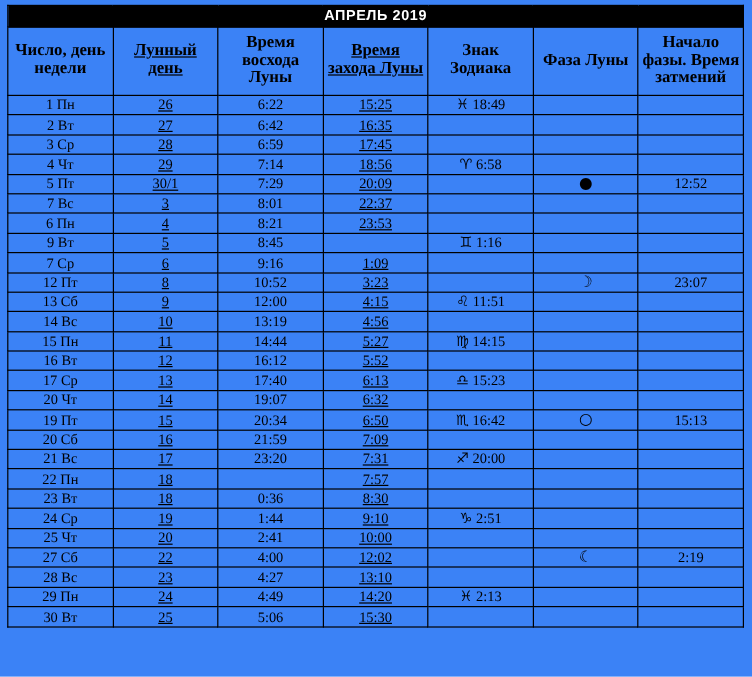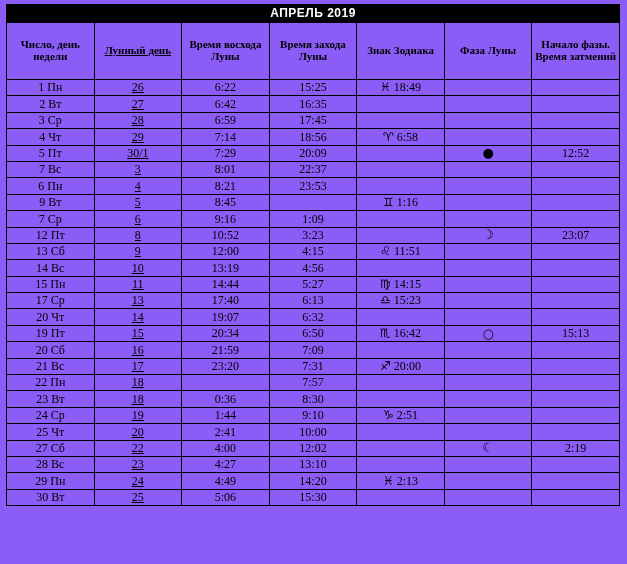--- a/index.html
+++ b/index.html
@@ -9,21 +9,21 @@
   }
   body {
     font-family: "Liberation Serif", serif;
     color: #000000;
   }
   .page {
     width: 627px;
     height: 564px;
     box-sizing: border-box;
     position: relative;
-    background: #8b5cf6;
+    background: #3b82f6;
     overflow: hidden;
   }
   .table-wrap {
     position: absolute;
     left: 6px;
     top: 4px;
     width: 614px;
   }
   table.cal {
     border-collapse: collapse;
@@ -44,32 +44,32 @@
     color: #ffffff;
     font-weight: bold;
     font-size: 13px;
     letter-spacing: 0.5px;
     height: 17px;
     padding: 1px 0 2px 0;
     font-family: "Liberation Sans", sans-serif;
   }
   thead th.head {
     font-weight: bold;
-    font-size: 11px;
+    font-size: 14px;
     height: 52px;
     padding: 2px 2px;
     font-family: "Liberation Serif", serif;
   }
   tbody td {
     height: 15.4px;
   }
   .c-date { width: 88px; }
   .c-lunar { width: 78px; text-decoration: underline; }
   .c-rise { width: 82px; }
-  .c-set { width: 82px; }
+  .c-set { width: 82px; text-decoration: underline; }
   .c-zod { width: 96px; }
   .c-phase { width: 66px; }
   .c-ecl { width: 122px; }
 
   .zod-cell {
     font-size: 12px;
   }
   .glyph {
     font-family: "DejaVu Sans", sans-serif;
     font-size: 12px;
@@ -212,20 +212,29 @@
           <tr>
             <td class="c-date">15 Пн</td>
             <td class="c-lunar">11</td>
             <td class="c-rise">14:44</td>
             <td class="c-set">5:27</td>
             <td class="c-zod zod-cell"><span class="glyph">♍</span><span> 14:15</span></td>
             <td class="c-phase"></td>
             <td class="c-ecl"></td>
           </tr>
           <tr>
+            <td class="c-date">16 Вт</td>
+            <td class="c-lunar">12</td>
+            <td class="c-rise">16:12</td>
+            <td class="c-set">5:52</td>
+            <td class="c-zod zod-cell"></td>
+            <td class="c-phase"></td>
+            <td class="c-ecl"></td>
+          </tr>
+          <tr>
             <td class="c-date">17 Ср</td>
             <td class="c-lunar">13</td>
             <td class="c-rise">17:40</td>
             <td class="c-set">6:13</td>
             <td class="c-zod zod-cell"><span class="glyph">♎</span><span> 15:23</span></td>
             <td class="c-phase"></td>
             <td class="c-ecl"></td>
           </tr>
           <tr>
             <td class="c-date">20 Чт</td>

